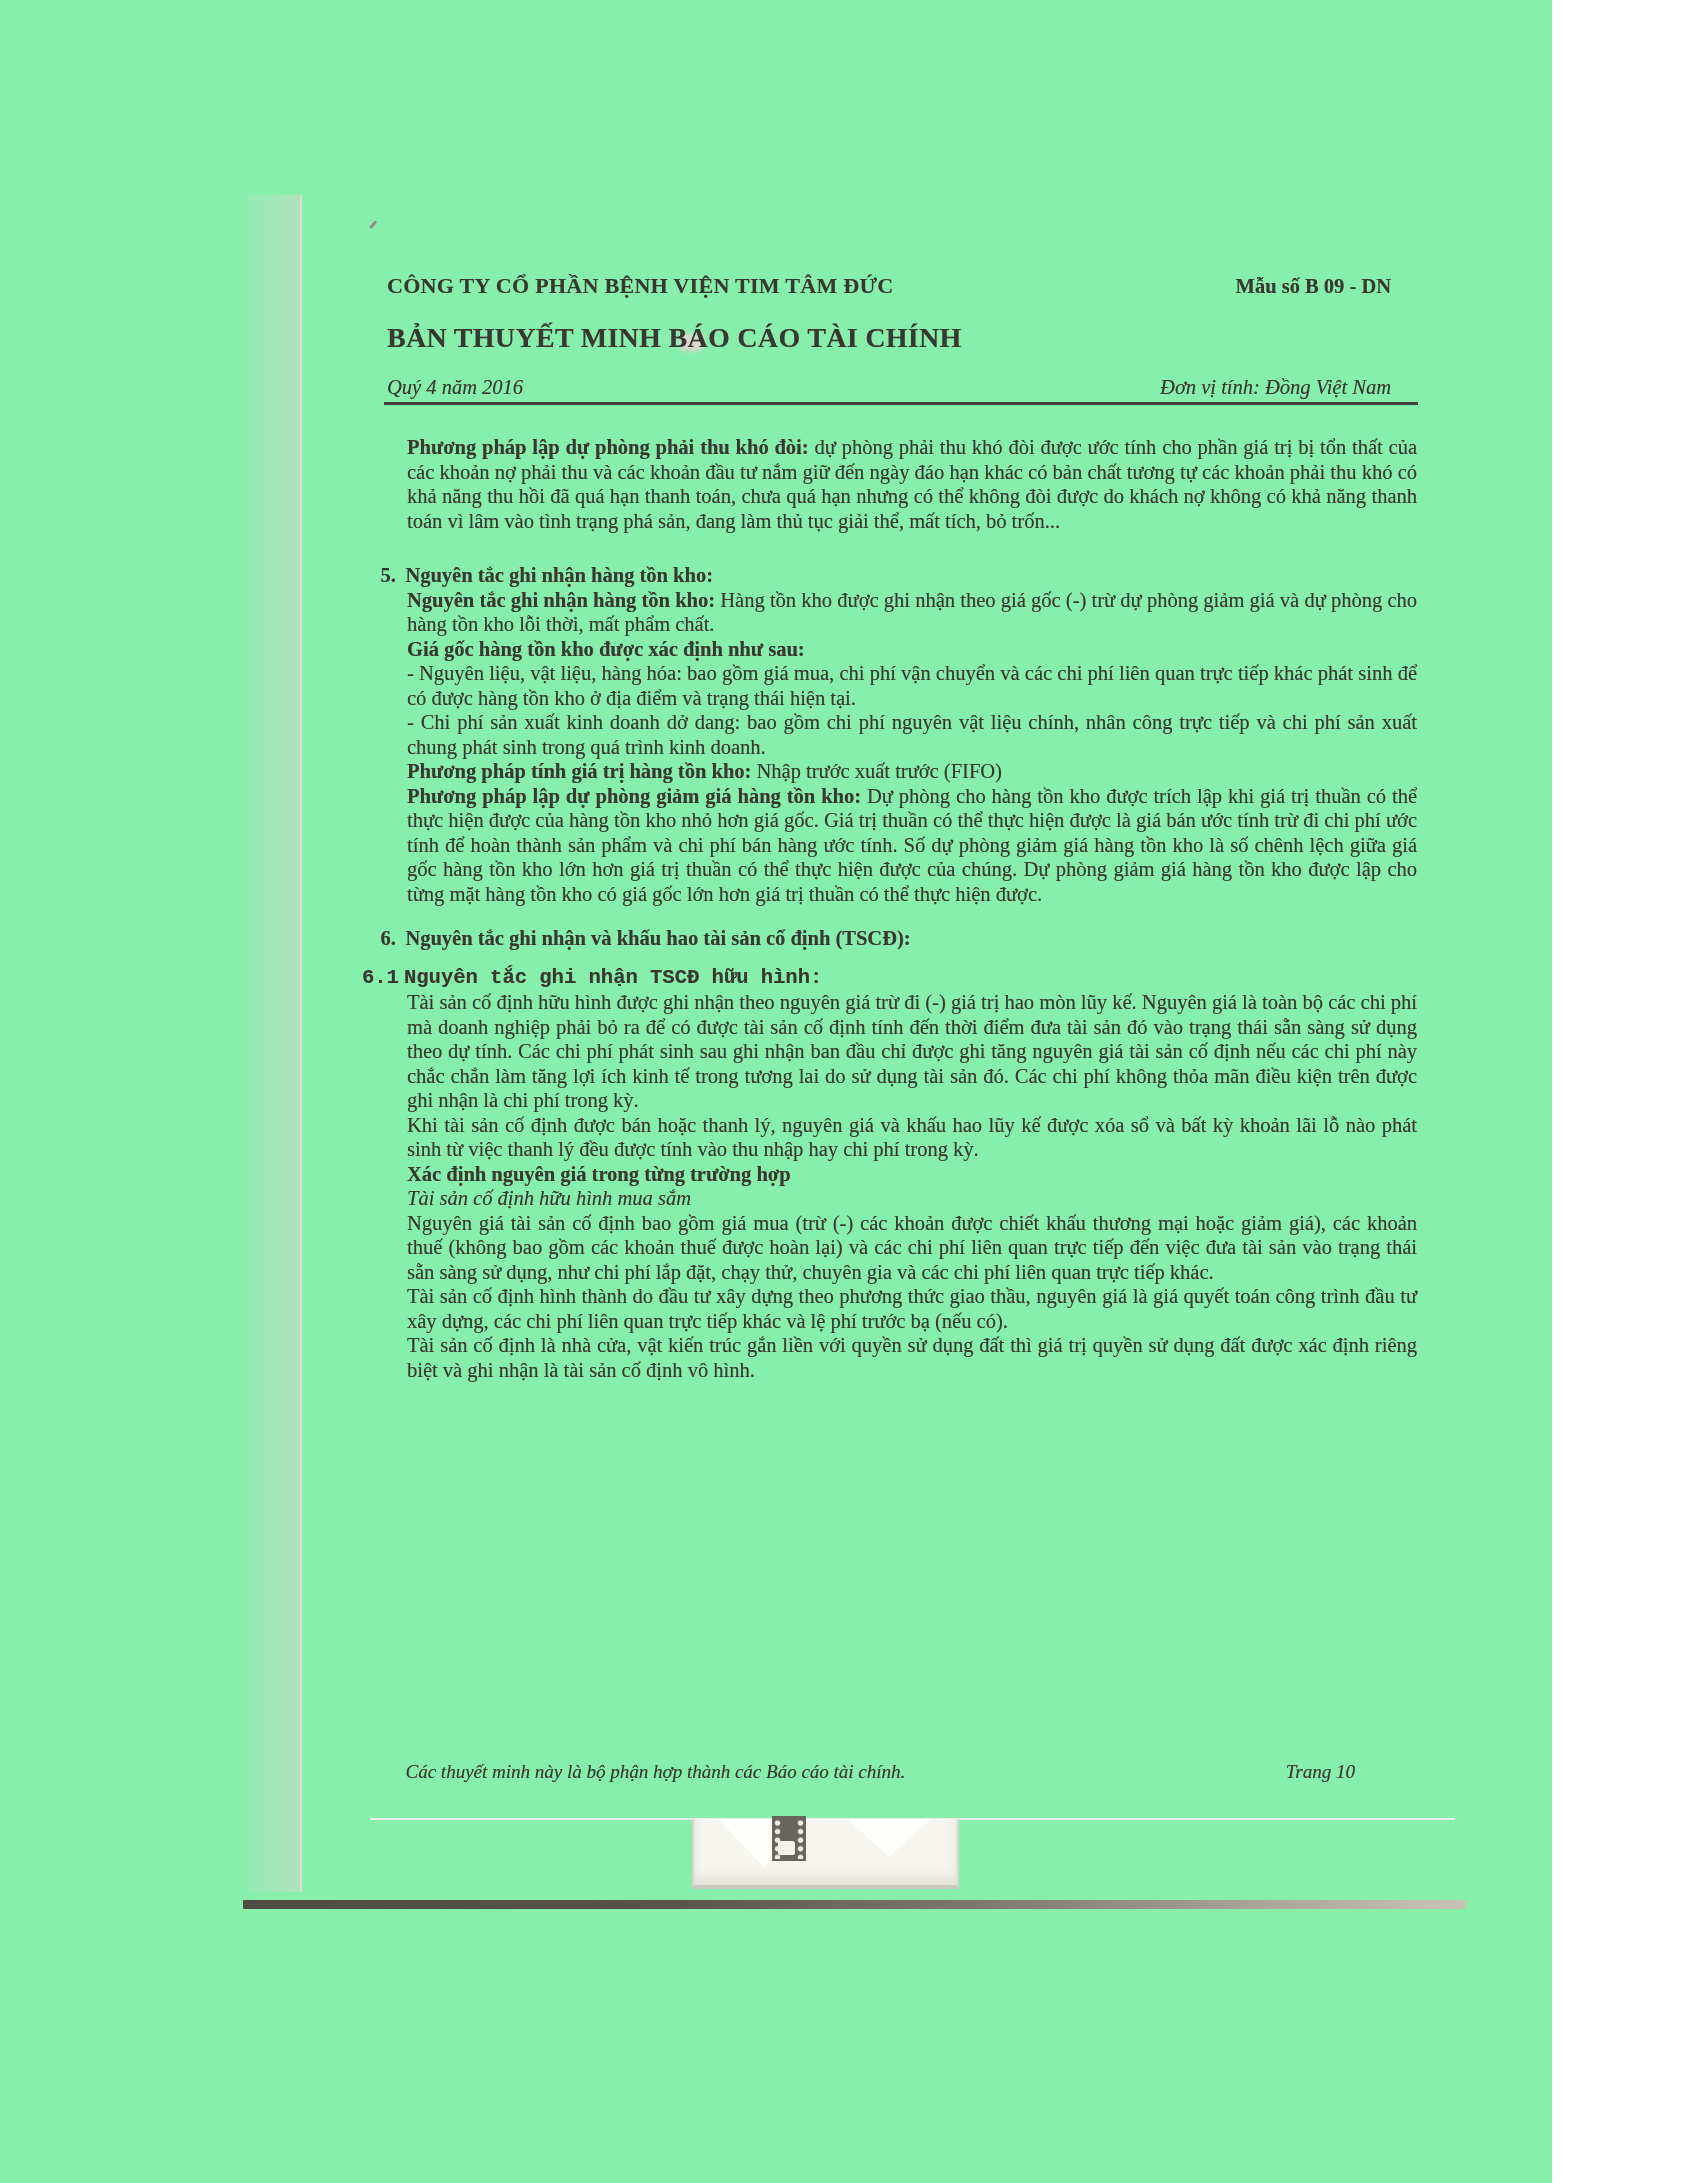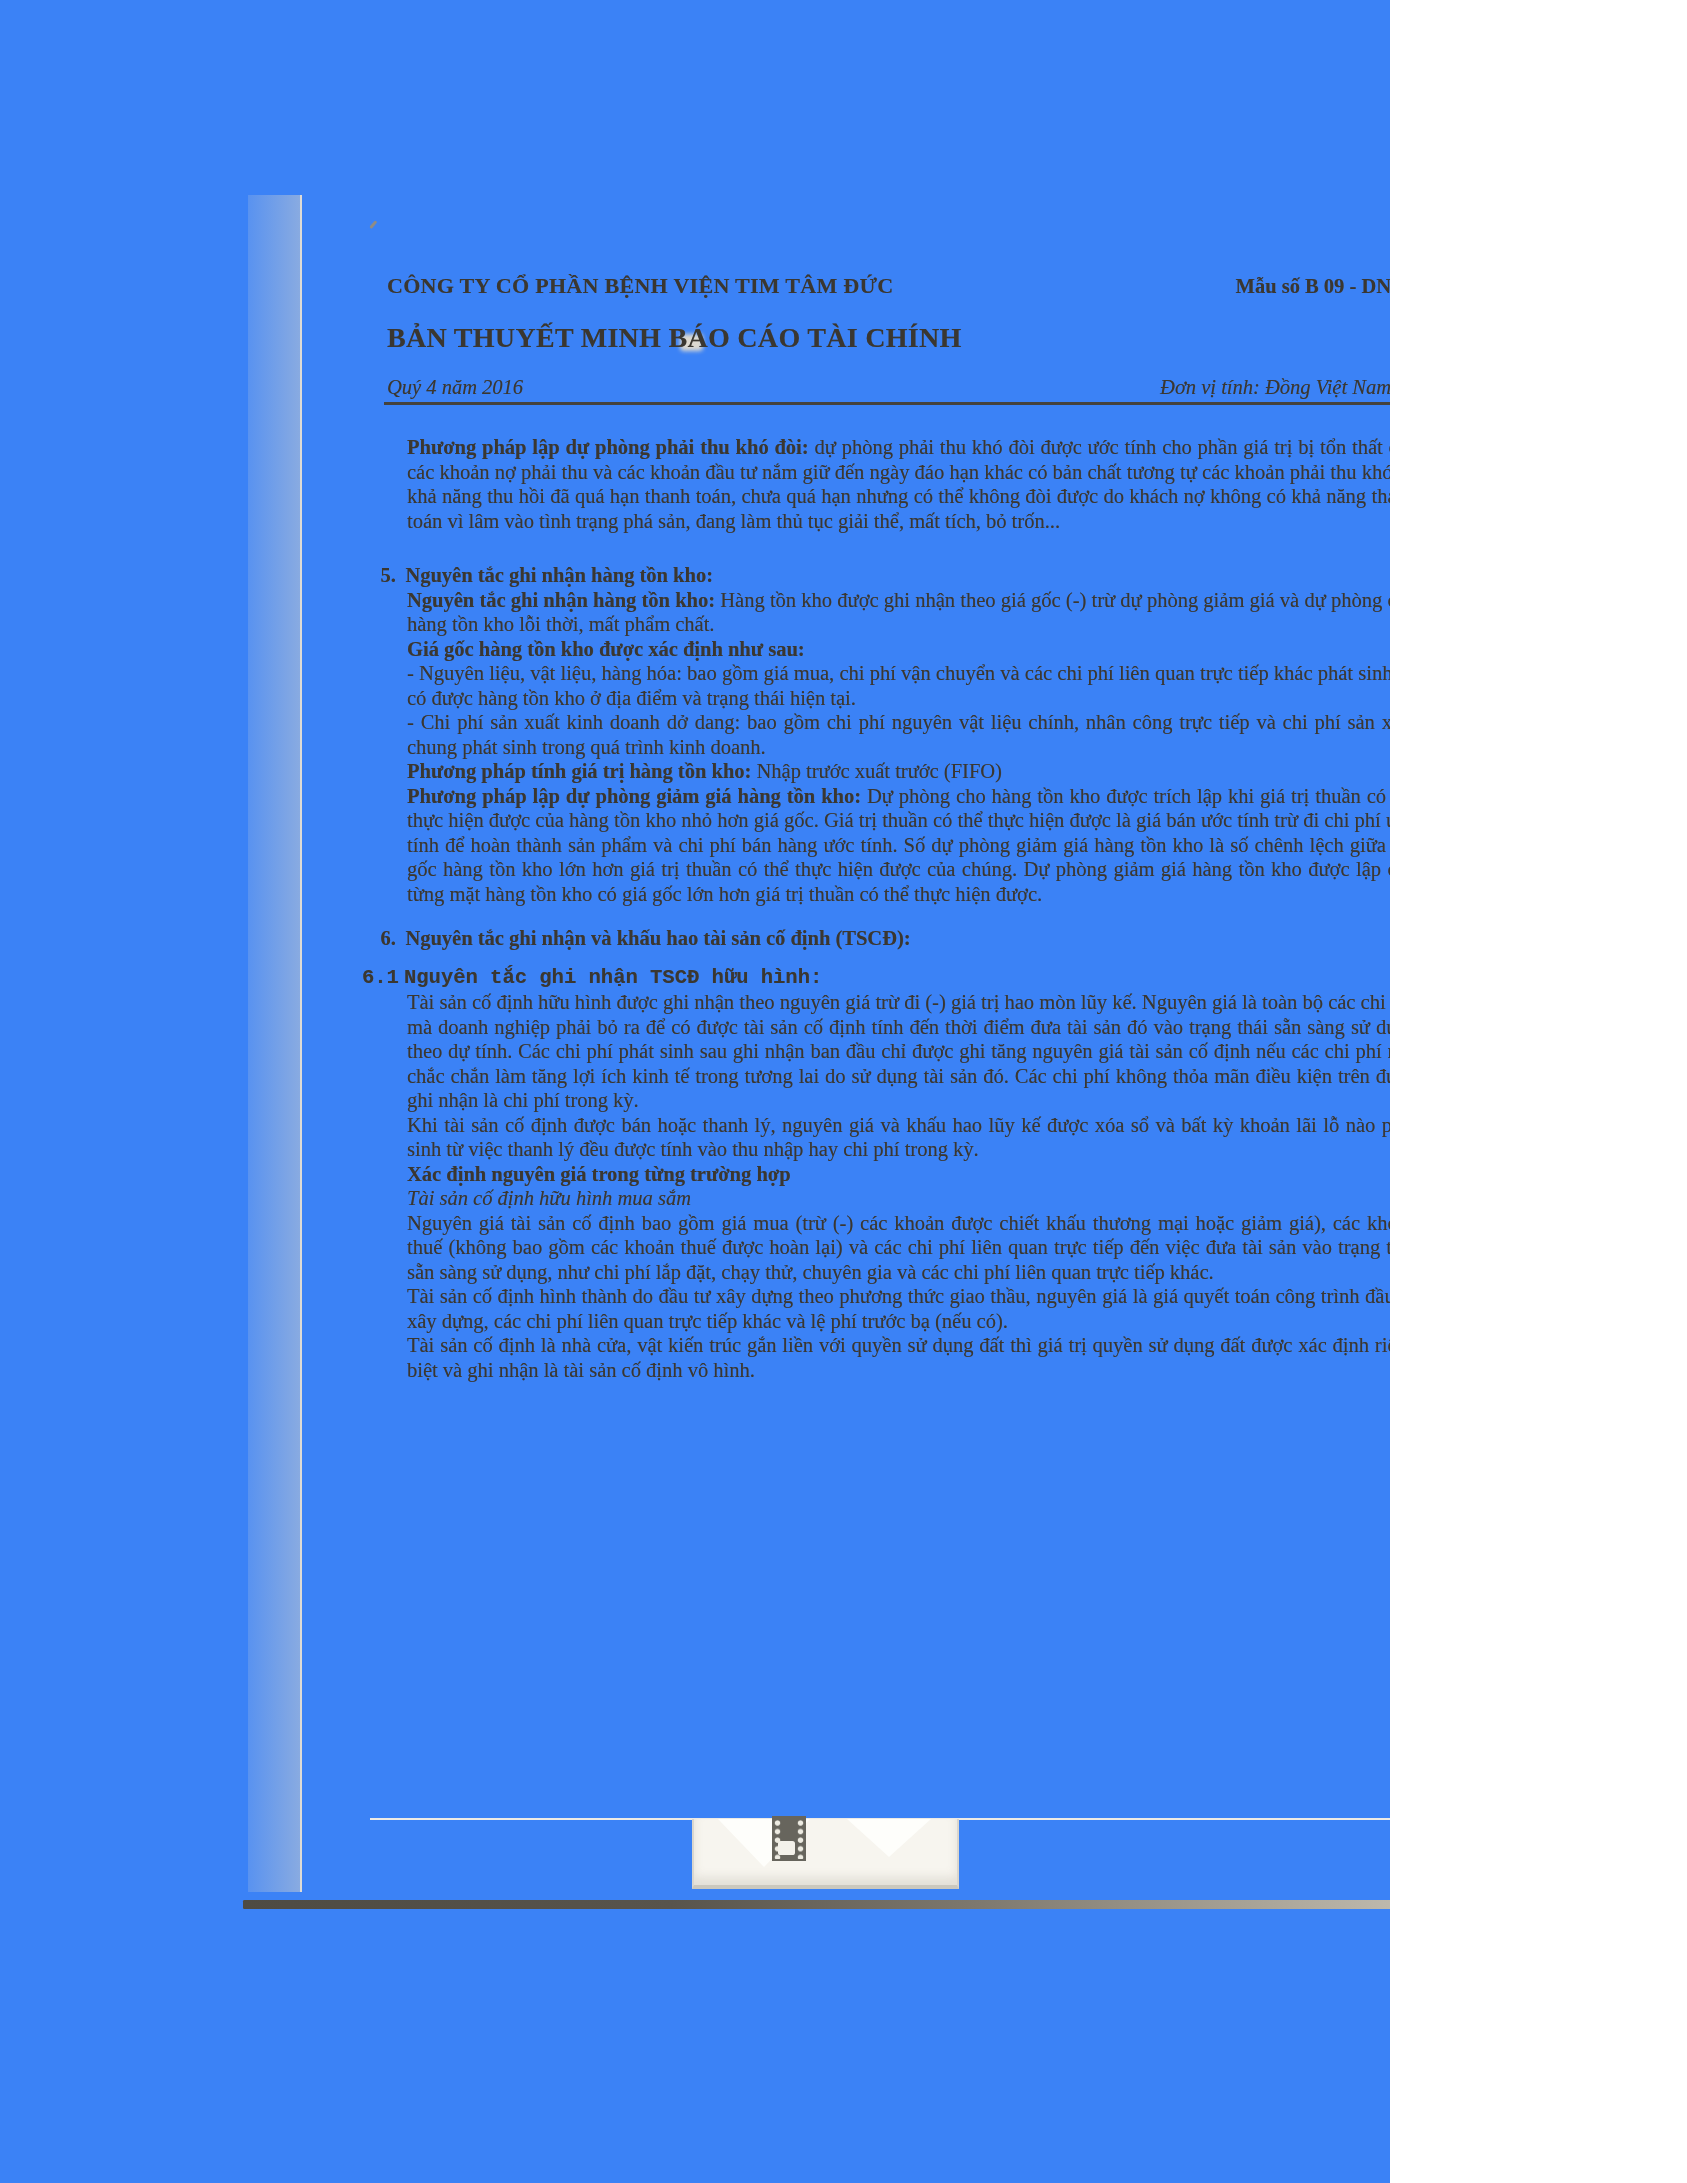--- a/index.html
+++ b/index.html
@@ -3,22 +3,22 @@
 <meta charset="utf-8">
 <style>
   html,body{margin:0;padding:0;}
   body{
     width:1687px;height:2183px;
     background:#ffffff;
     font-family:"Liberation Serif","DejaVu Serif",serif;
     color:#3a3731;
   }
   .page{
-    position:relative;width:1390px;height:2183px;overflow:hidden;
-    background:#3b82f6;
+    position:relative;width:1552px;height:2183px;overflow:hidden;
+    background:#86efac;
     text-shadow:0.2px 0.2px 0.5px rgba(75,70,62,0.5);
   }
   
   .edge-strip{
     position:absolute;left:248px;top:195px;width:52px;height:1697px;
     background:linear-gradient(90deg,rgba(223,220,214,0.18),rgba(214,211,204,0.5));
     border-right:2px solid #dedbd5;
   }
   
   .hdr-row1{
@@ -178,20 +178,24 @@
     <p class="itline mt-l15">Tài sản cố định hữu hình mua sắm</p>
 
     <p class="mt-p16">Nguyên giá tài sản cố định bao gồm giá mua (trừ (-) các khoản được chiết khấu thương mại hoặc giảm giá), các khoản thuế (không bao gồm các khoản thuế được hoàn lại) và các chi phí liên quan trực tiếp đến việc đưa tài sản vào trạng thái sẵn sàng sử dụng, như chi phí lắp đặt, chạy thử, chuyên gia và các chi phí liên quan trực tiếp khác.</p>
 
     <p class="mt-p17">Tài sản cố định hình thành do đầu tư xây dựng theo phương thức giao thầu, nguyên giá là giá quyết toán công trình đầu tư xây dựng, các chi phí liên quan trực tiếp khác và lệ phí trước bạ (nếu có).</p>
 
     <p class="mt-p18">Tài sản cố định là nhà cửa, vật kiến trúc gắn liền với quyền sử dụng đất thì giá trị quyền sử dụng đất được xác định riêng biệt và ghi nhận là tài sản cố định vô hình.</p>
 
   </div>
 
+  <div class="footer">
+    <span class="note">Các thuyết minh này là bộ phận hợp thành các Báo cáo tài chính.</span>
+    <span class="pageno">Trang 10</span>
+  </div>
 
   <div class="faint-line"></div>
 
   <div class="clip">
     <div class="tri t1"></div>
     <div class="tri t2"></div>
     <div class="film">
       <div class="film-hole"></div>
     </div>
   </div>

